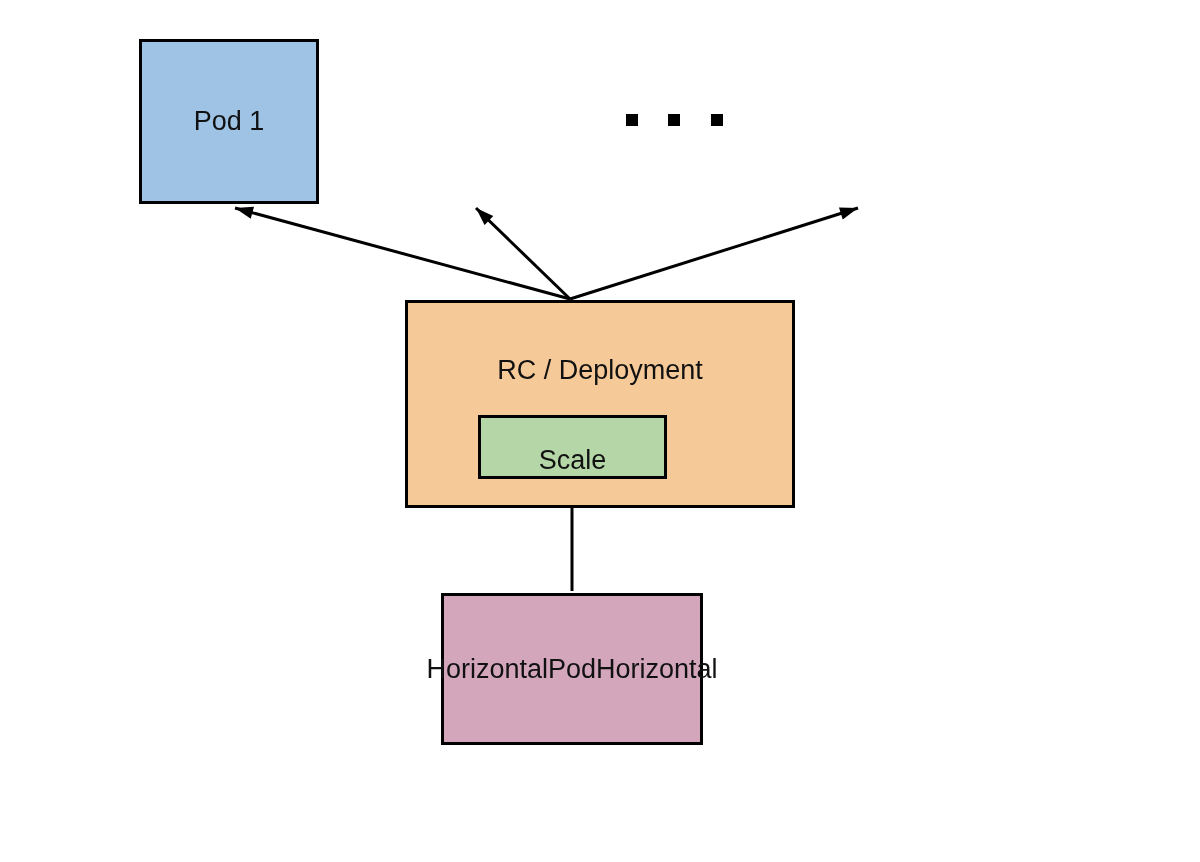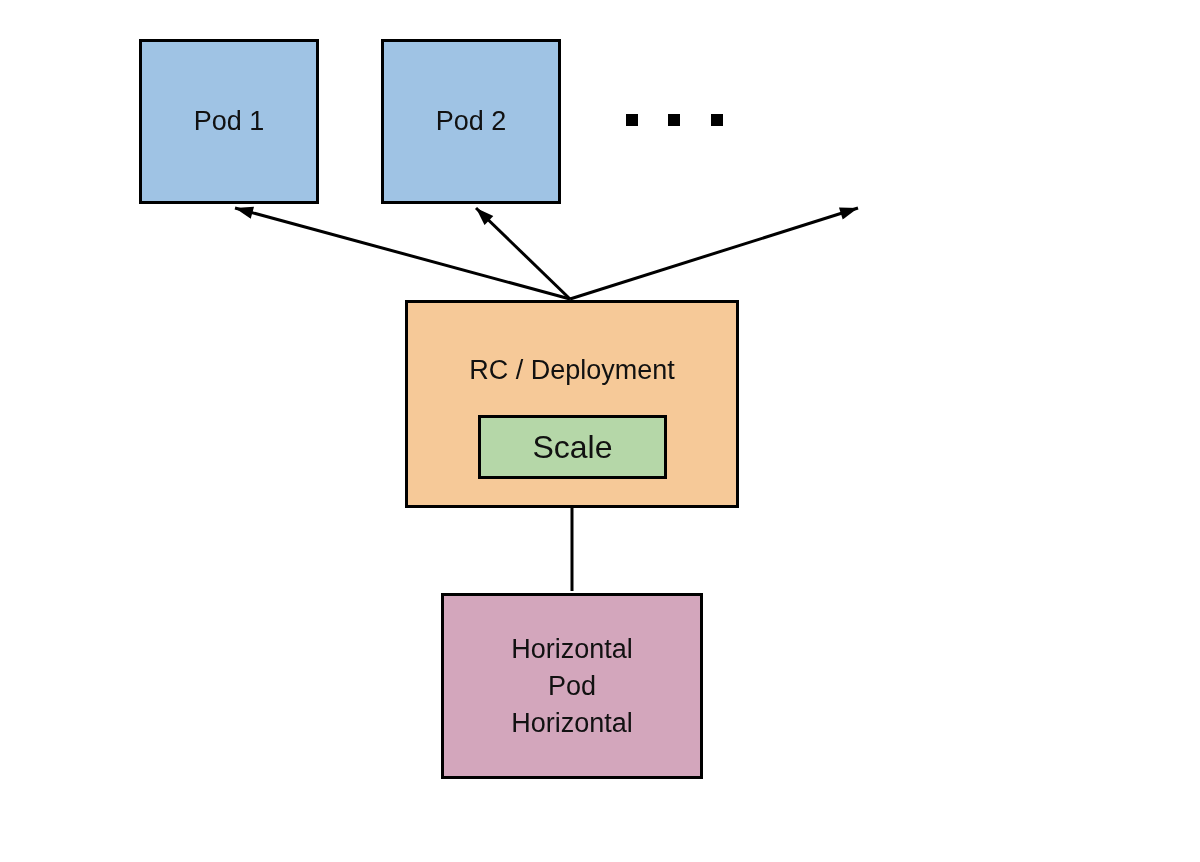--- a/index.html
+++ b/index.html
@@ -36,48 +36,47 @@
     top: 39px;
     width: 180px; height: 165px;
     background: var(--pod-fill);
   }
   #pod-1 { left: 139px; text-align: right; }
   #pod-2 { left: 381px; }
   #pod-n { left: 781px; }
 
   #rc-box {
     left: 405px; top: 300px;
-    width: 334px; height: 208px;
+    width: 390px; height: 208px;
     background: var(--rc-fill);
     display: block;
   }
   #rc-label {
     position: absolute;
     left: 0; right: 0; top: 52px;
     text-align: center;
     font-size: 27px;
     color: var(--text);
   }
   #scale-box {
     position: absolute;
     left: 70px; top: 112px;
     width: 189px; height: 64px;
     border: 3px solid var(--stroke);
     background: var(--scale-fill);
     display: flex;
-    align-items: center;
+    align-items: flex-end;
     justify-content: center;
-    font-size: 32px;
+    font-size: 27px;
     color: var(--text);
   }
   #hpa-box {
     left: 441px; top: 593px;
-    width: 262px; height: 186px;
+    width: 262px; height: 152px;
     background: var(--hpa-fill);
-    flex-direction: column;
     line-height: 37px;
   }
   .ellipsis-dot {
     position: absolute;
     top: 114px;
     width: 12px; height: 12px;
     background: var(--stroke);
   }
   #dot-1 { left: 626px; }
   #dot-2 { left: 668px; }
@@ -107,23 +106,20 @@
     </defs>
     <line x1="570" y1="299" x2="235" y2="208" marker-end="url(#arrowhead)"></line>
     <line x1="570" y1="299" x2="476" y2="208" marker-end="url(#arrowhead)"></line>
     <line x1="570" y1="299" x2="858" y2="208" marker-end="url(#arrowhead)"></line>
     <line x1="572" y1="591" x2="572" y2="483" marker-end="url(#arrowhead)"></line>
   </svg>
 
   <div class="box pod-box" id="pod-1">
     <span>Pod 1</span>
   </div>
-  <div class="box pod-box" id="pod-2">
-    <span>Pod 2</span>
-  </div>
 
   <div class="ellipsis-dot" id="dot-1"></div>
   <div class="ellipsis-dot" id="dot-2"></div>
   <div class="ellipsis-dot" id="dot-3"></div>
 
   <div class="box" id="rc-box">
     <div id="rc-label">RC / Deployment</div>
     <div id="scale-box">
       <span>Scale</span>
     </div>

